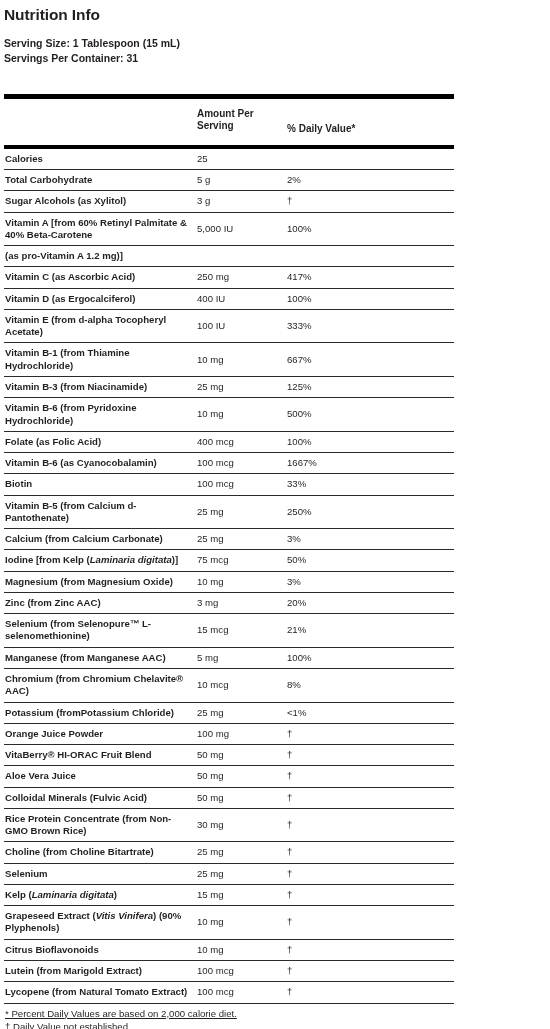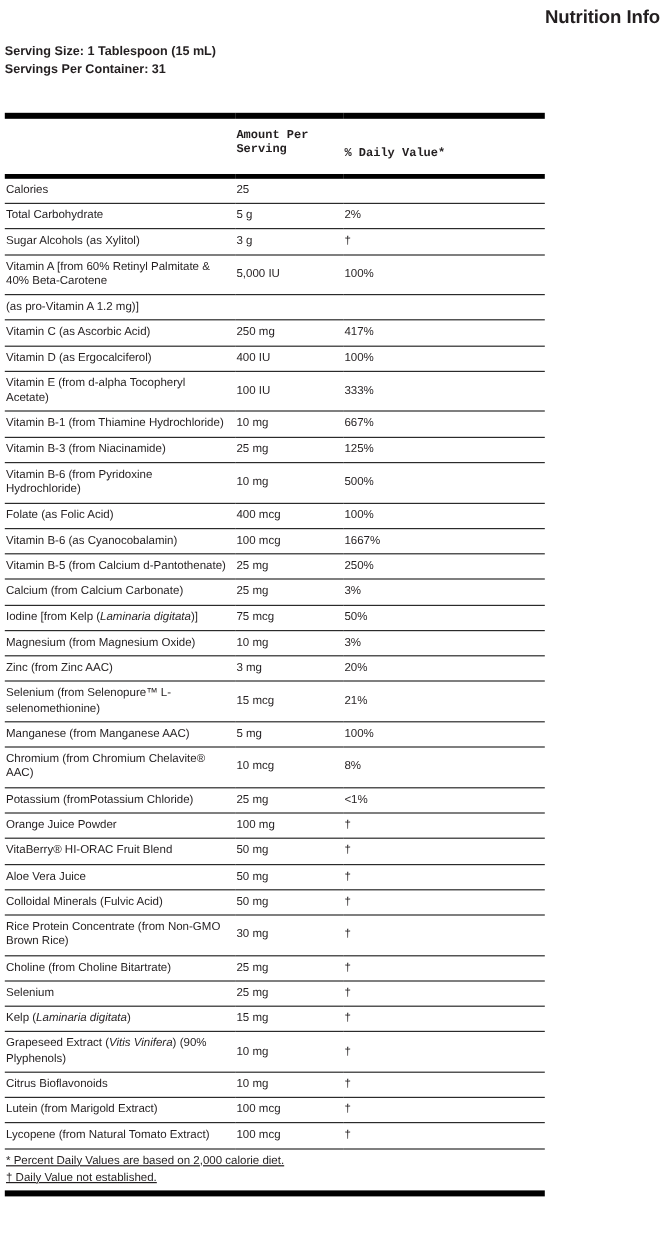--- a/index.html
+++ b/index.html
@@ -21,21 +21,20 @@
     box-sizing: border-box;
     padding: 6px 0 0 4px;
   }
   .title {
     font-size: 15.5px;
     font-weight: bold;
     letter-spacing: -0.1px;
     color: #231f20;
     margin: 0 0 12px 0;
     line-height: 1.15;
-    text-align: right;
   }
   .serving-block {
     font-size: 10.5px;
     font-weight: bold;
     line-height: 1.42;
     margin-bottom: 28px;
   }
   .nutrition-table {
     width: 450px;
     border-collapse: collapse;
@@ -60,29 +59,28 @@
     height: 0;
     border-top: 5px solid #000;
   }
   tr.header-row th {
     font-weight: bold;
     font-size: 10px;
     line-height: 1.22;
     padding-top: 9px;
     padding-bottom: 10px;
     vertical-align: top;
-    font-family: Liberation Mono, monospace;
   }
   tr.header-row th.c-dv-h { padding-top: 24px; }
   tr.header-row th { border-bottom: 4px solid #000; }
 
   tr.data-row td {
     border-bottom: 1px solid #2b2b2b;
   }
-  tr.data-row td.name { padding-right: 6px; }
+  tr.data-row td.name { padding-right: 6px; font-weight: bold; }
 
   
   .footnotes {
     width: 450px;
     font-size: 9.6px;
     line-height: 1.45;
     padding-top: 3px;
     padding-bottom: 3px;
     border-bottom: 5px solid #000;
   }
@@ -175,20 +173,25 @@
           <td class="name">Folate (as Folic Acid)</td>
           <td>400 mcg</td>
           <td>100%</td>
         </tr>
         <tr class="data-row">
           <td class="name">Vitamin B-6 (as Cyanocobalamin)</td>
           <td>100 mcg</td>
           <td>1667%</td>
         </tr>
         <tr class="data-row">
+          <td class="name">Biotin</td>
+          <td>100 mcg</td>
+          <td>33%</td>
+        </tr>
+        <tr class="data-row">
           <td class="name">Vitamin B-5 (from Calcium d-Pantothenate)</td>
           <td>25 mg</td>
           <td>250%</td>
         </tr>
         <tr class="data-row">
           <td class="name">Calcium (from Calcium Carbonate)</td>
           <td>25 mg</td>
           <td>3%</td>
         </tr>
         <tr class="data-row">

